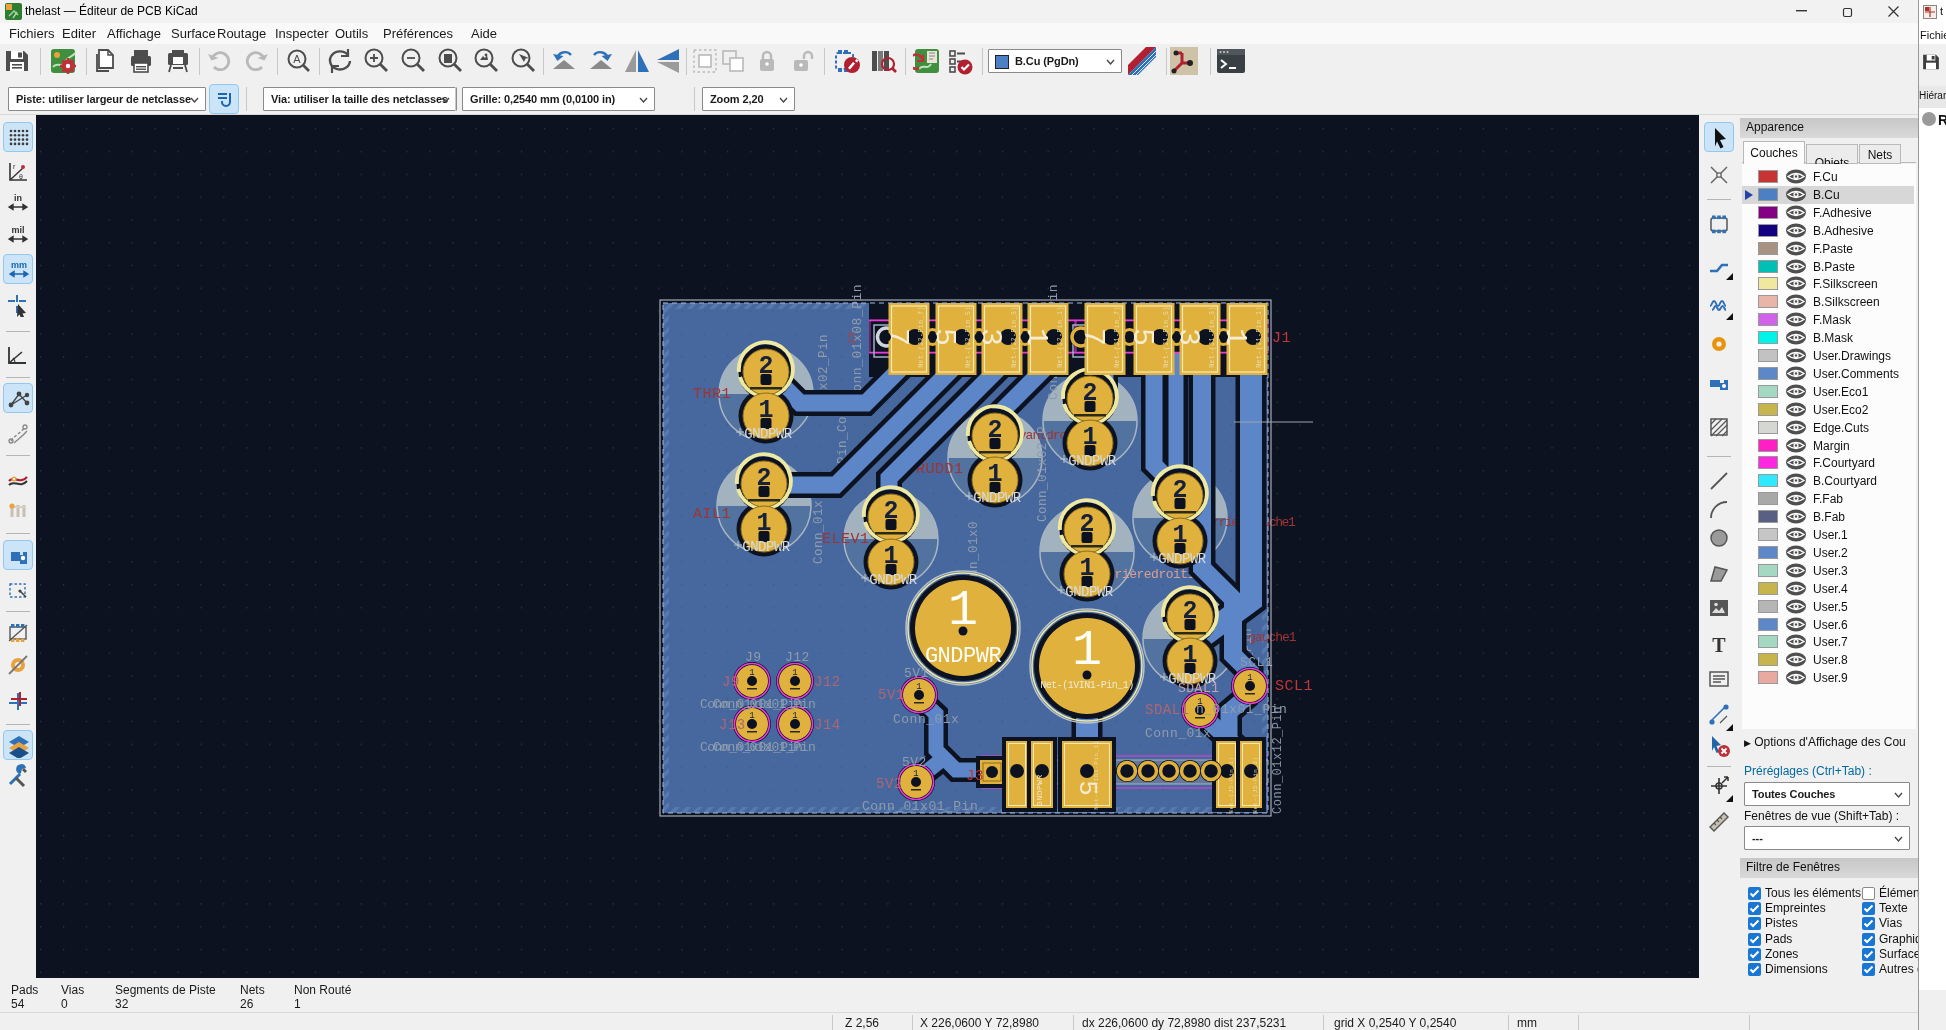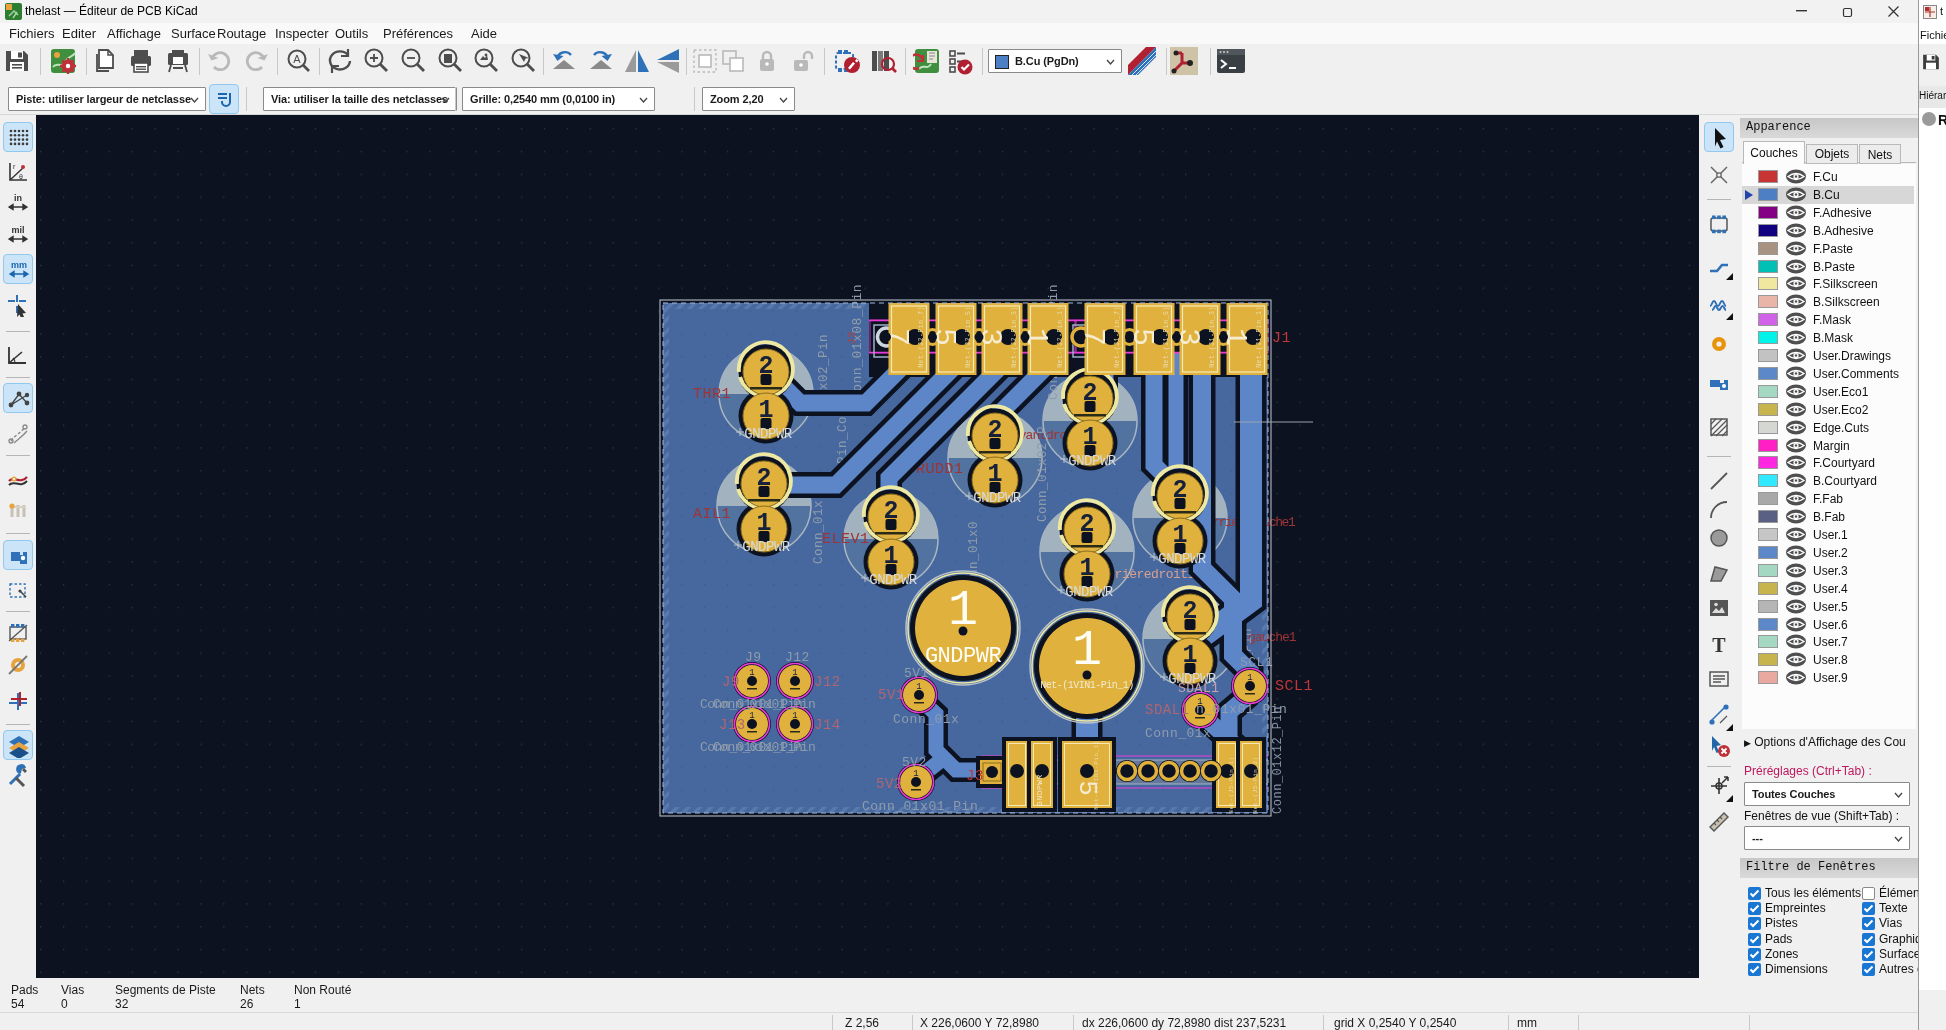--- a/index.html
+++ b/index.html
@@ -17,21 +17,21 @@
 .chev svg { display:block; }
 .vsep { position:absolute; width:1px; background:#c8c8c8; }
 #lefttoolbar { left:0; top:115px; width:36px; height:863px; background:#f0f0f0; }
 #righttoolbar { left:1699px; top:115px; width:41px; height:863px; background:#f0f0f0; }
 .tbtn { position:absolute; width:30px; height:30px; border-radius:4px; }
 .tbtn.sel { background:#cce4f7; border:1px solid #90c8f0; }
 .tbtn svg { position:absolute; left:3px; top:3px; }
 #apanel { left:1740px; top:115px; width:178px; height:863px; background:#f0f0f0; }
 #statusbar { left:0; top:978px; width:1918px; height:52px; background:#f0f0f0; font-size:12px; color:#1a1a1a; }
 #rightstrip { left:1918px; top:0; width:28px; height:1030px; background:#fff; border-left:1px solid #9a9a9a; }
-.phead { position:absolute; left:0; width:178px; height:20px; background:linear-gradient(#c7c7c7,#d9d9d9); font-size:12px; color:#111; padding:2px 0 0 6px;font-family:Liberation Mono, monospace; }
+.phead { position:absolute; left:0; width:178px; height:20px; background:linear-gradient(#c7c7c7,#d9d9d9); font-size:12px; color:#111; padding:2px 0 0 6px; }
 .lrow { position:absolute; left:2px; width:172px; height:18px; font-size:12px; color:#111; }
 .lrow .sw { position:absolute; left:16px; top:2px; width:20px; height:13px; }
 .lrow .nm { position:absolute; left:71px; top:2px; }
 .eye { position:absolute; left:43px; top:1px; }
 .cb { position:absolute; width:13px; height:13px; border-radius:2px; }
 .cb.on { background:#1976d2; }
 .cb.off { background:#fff; border:1px solid #8a8a8a; }
 .cb.on svg { position:absolute; left:1px; top:2px; }
 .cblbl { position:absolute; font-size:12px; color:#111; white-space:nowrap; }
 </style>
@@ -955,21 +955,21 @@
     <div style="position:absolute;left:8px;top:651px;width:24px;height:1px;background:#b5b5b5"></div>
     <div style="position:absolute;left:27px;top:158px;width:0;height:0;border-left:7px solid transparent;border-bottom:7px solid #111"></div>
     <div style="position:absolute;left:27px;top:198px;width:0;height:0;border-left:7px solid transparent;border-bottom:7px solid #111"></div>
     <div style="position:absolute;left:27px;top:609px;width:0;height:0;border-left:7px solid transparent;border-bottom:7px solid #111"></div>
     <div style="position:absolute;left:27px;top:680px;width:0;height:0;border-left:7px solid transparent;border-bottom:7px solid #111"></div>
   </div>
 <div class="abs" id="apanel">
     <div class="phead" style="top:3px">Apparence</div>
     <div style="position:absolute;left:2px;top:27px;width:174px;height:21px;border-bottom:1px solid #b9b9b9"></div>
     <div style="position:absolute;left:3px;top:26px;width:62px;height:23px;background:#fcfcfc;border:1px solid #b9b9b9;border-bottom:none;font-size:12px;color:#111;text-align:center;padding-top:4px">Couches</div>
-    <div style="position:absolute;left:66px;top:29px;width:52px;height:20px;background:#ececec;border:1px solid #b9b9b9;font-size:12px;color:#111;text-align:center;padding-top:2px">Objets</div>
+    <div style="position:absolute;left:66px;top:29px;width:52px;height:20px;background:#ececec;border:1px solid #b9b9b9;font-size:12px;color:#111;text-align:center;padding-top:11px">Objets</div>
     <div style="position:absolute;left:119px;top:29px;width:42px;height:20px;background:#ececec;border:1px solid #b9b9b9;font-size:12px;color:#111;text-align:center;padding-top:3px">Nets</div>
     <div style="position:absolute;left:2px;top:49px;width:174px;height:565px;background:#fcfcfc"></div>
     <div class="lrow" style="top:53px;">
       <div class="sw" style="background:#C83434;border:1px solid #999"></div>
       <svg class="eye" width="22" height="15" viewBox="0 0 22 15">
         <ellipse cx="11" cy="7.5" rx="10" ry="7" fill="#4f4f4f"></ellipse>
         <path d="M3 7.5 Q11 1.5 19 7.5 Q11 13.5 3 7.5 z" fill="#4f4f4f" stroke="#fff" stroke-width="1.4"></path>
         <circle cx="11" cy="7.5" r="2.6" fill="#fff"></circle>
         <circle cx="11" cy="7.5" r="1.2" fill="#4f4f4f"></circle>
       </svg>
@@ -1252,21 +1252,21 @@
       <div class="sw" style="background:#E9A8A0;border:1px solid #999"></div>
       <svg class="eye" width="22" height="15" viewBox="0 0 22 15">
         <ellipse cx="11" cy="7.5" rx="10" ry="7" fill="#4f4f4f"></ellipse>
         <path d="M3 7.5 Q11 1.5 19 7.5 Q11 13.5 3 7.5 z" fill="#4f4f4f" stroke="#fff" stroke-width="1.4"></path>
         <circle cx="11" cy="7.5" r="2.6" fill="#fff"></circle>
         <circle cx="11" cy="7.5" r="1.2" fill="#4f4f4f"></circle>
       </svg>
       <div class="nm">User.9</div>
     </div>
     <div style="position:absolute;left:4px;top:620px;font-size:12px;color:#111"><span style="font-size:9px">▶</span> Options d'Affichage des Cou</div>
-    <div style="position:absolute;left:4px;top:649px;font-size:12px;color:#be185d">Préréglages (Ctrl+Tab) :</div>
+    <div style="position:absolute;left:4px;top:649px;font-size:12px;color:#0369a1">Préréglages (Ctrl+Tab) :</div>
     <div class="combo" style="left:4px;top:667px;width:166px">
       <div class="lbl">Toutes Couches</div>
       <div class="chev">
         <svg width="9" height="8">
           <path d="M1 2 L4.5 6 L8 2" stroke="#444" stroke-width="1.3" fill="none"></path>
         </svg>
       </div>
     </div>
     <div style="position:absolute;left:4px;top:694px;font-size:12px;color:#111">Fenêtres de vue (Shift+Tab) :</div>
     <div class="combo" style="left:4px;top:711px;width:166px">

